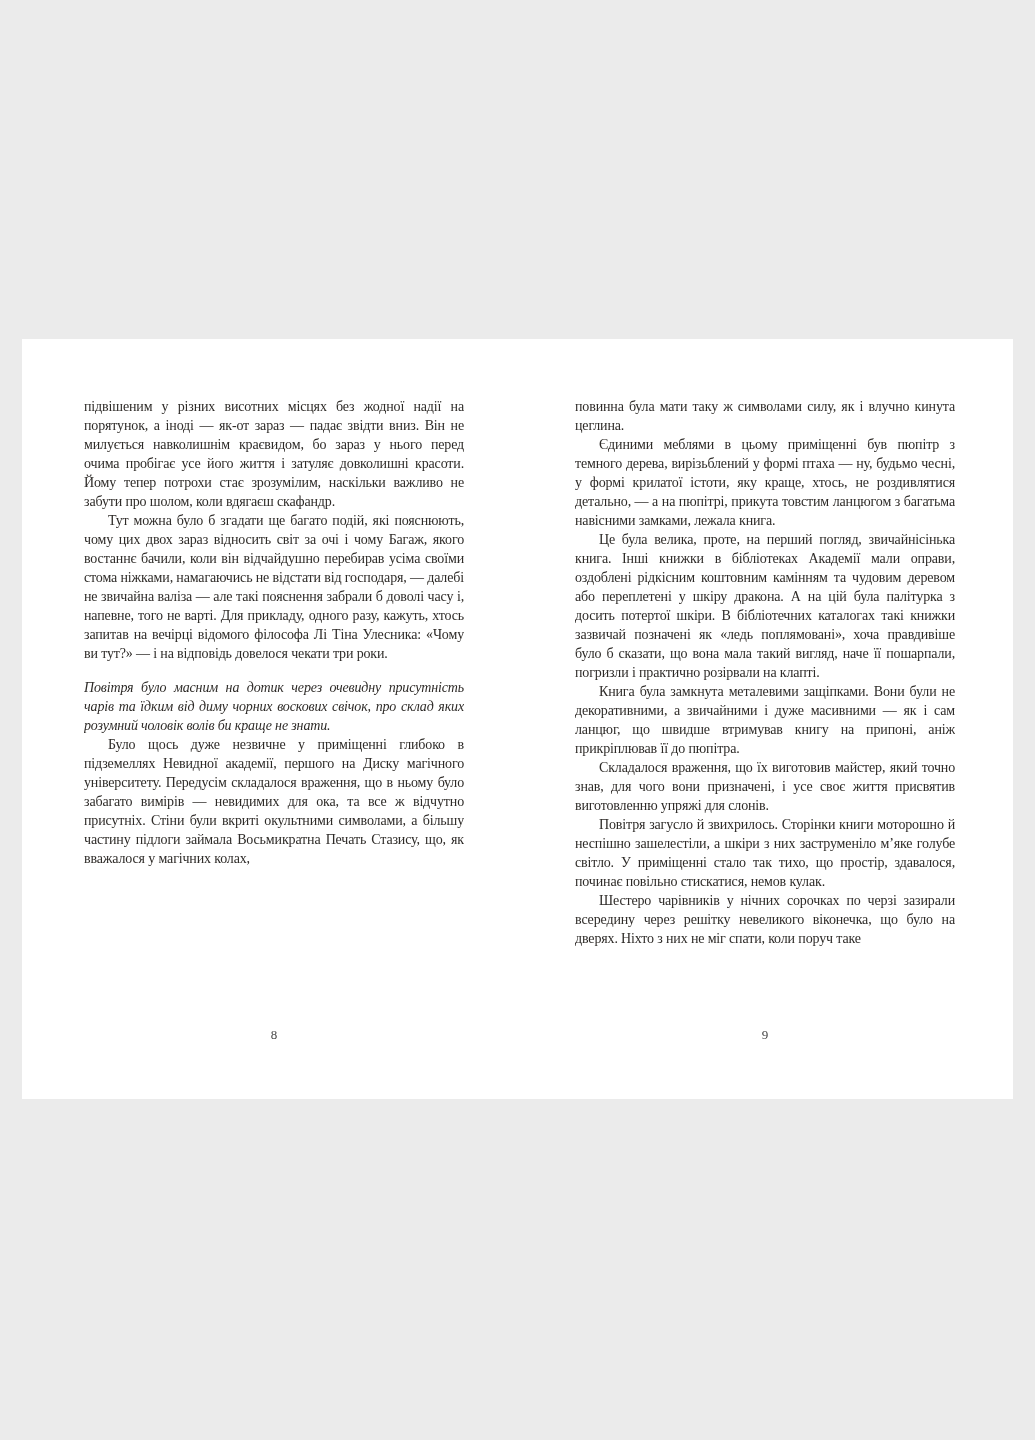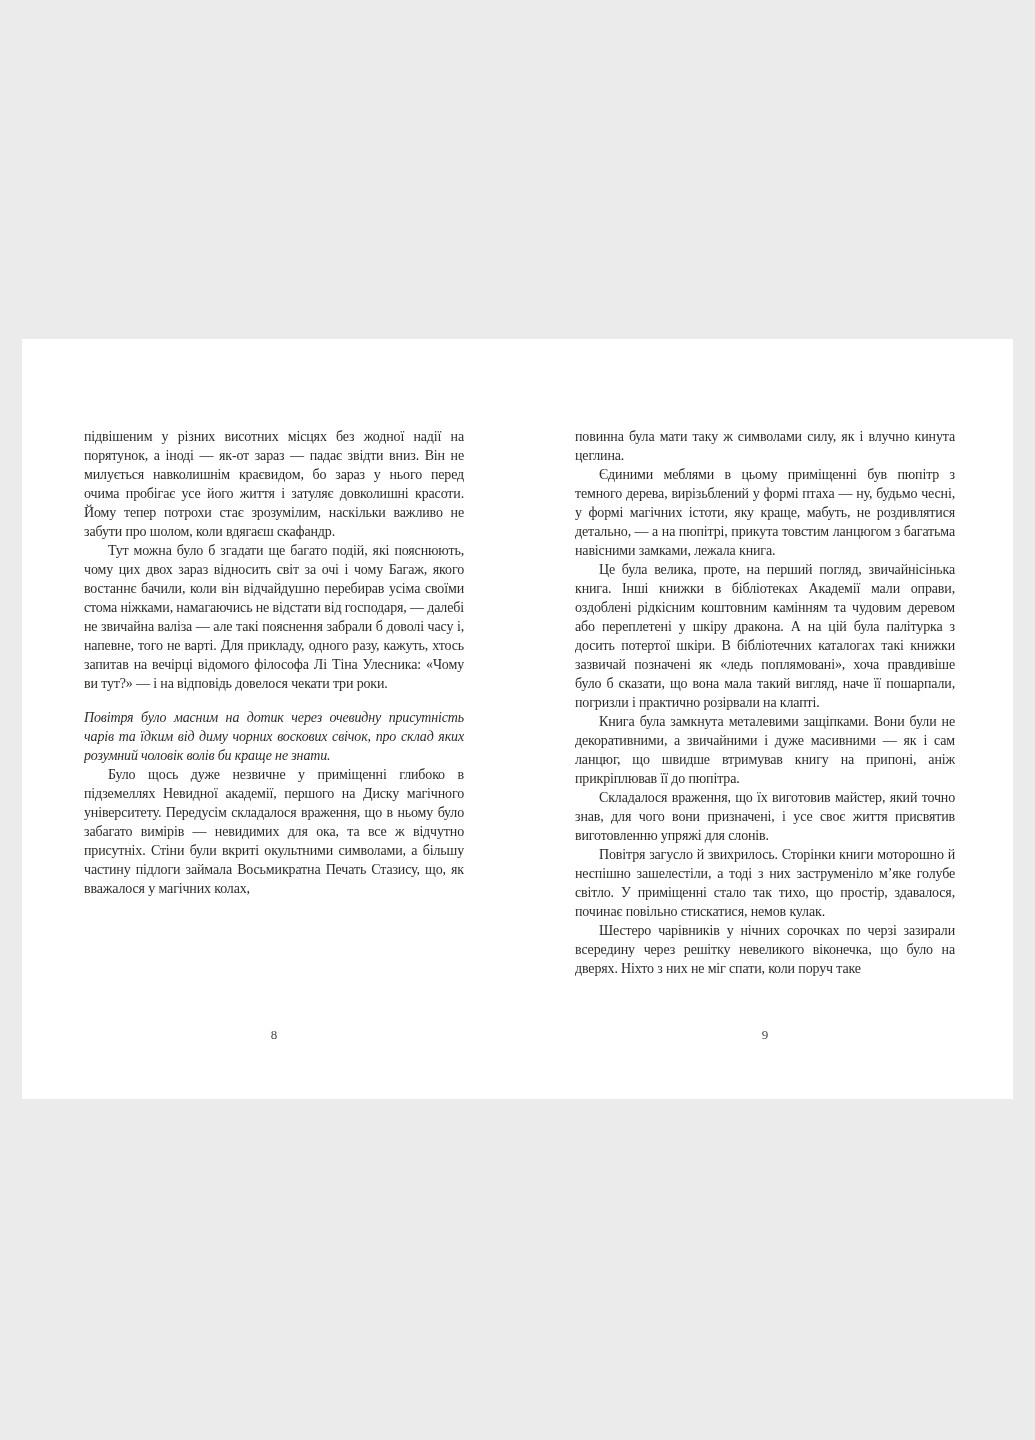--- a/index.html
+++ b/index.html
@@ -20,21 +20,21 @@
   .book-spread {
     position: absolute;
     left: 22px;
     top: 339px;
     width: 991px;
     height: 760px;
     background: var(--paper, #ffffff);
   }
   .text-column {
     position: absolute;
-    top: 88px;
+    top: 58px;
     width: 380px;
     height: 612px;
     overflow: hidden;
   }
   .text-column.left  { left: 62px; }
   .text-column.right { left: 553px; }
   .para {
     margin: 0;
     font-size: 14px;
     line-height: 19px;
@@ -68,23 +68,23 @@
     <section class="text-column left">
       <p class="para">підвішеним у різних висотних місцях без жодної надії на порятунок, а іноді — як-от зараз — падає звідти вниз. Він не милується навколишнім краєвидом, бо зараз у нього перед очима пробігає усе його життя і затуляє довколишні красоти. Йому тепер потрохи стає зрозумілим, наскільки важливо не забути про шолом, коли вдягаєш скафандр.</p>
       <p class="para indent">Тут можна було б згадати ще багато подій, які пояснюють, чому цих двох зараз відносить світ за очі і чому Багаж, якого востаннє бачили, коли він відчайдушно перебирав усіма своїми стома ніжками, намагаючись не відстати від господаря, — далебі не звичайна валіза — але такі пояснення забрали б доволі часу і, напевне, того не варті. Для прикладу, одного разу, кажуть, хтось запитав на вечірці відомого філософа Лі Тіна Улесника: «Чому ви тут?» — і на відповідь довелося чекати три роки.</p>
       <p class="para italic section-gap">Повітря було масним на дотик через очевидну присутність чарів та їдким від диму чорних воскових свічок, про склад яких розумний чоловік волів би краще не знати.</p>
       <p class="para indent">Було щось дуже незвичне у приміщенні глибоко в підземеллях Невидної академії, першого на Диску магічного університету. Передусім складалося враження, що в ньому було забагато вимірів — невидимих для ока, та все ж відчутно присутніх. Стіни були вкриті окультними символами, а більшу частину підлоги займала Восьмикратна Печать Стазису, що, як вважалося у магічних колах,</p>
     </section>
     <div class="page-number left">8</div>
 
     <section class="text-column right">
       <p class="para">повинна була мати таку ж символами силу, як і влучно кинута цеглина.</p>
-      <p class="para indent">Єдиними меблями в цьому приміщенні був пюпітр з темного дерева, вирізьблений у формі птаха — ну, будьмо чесні, у формі магічних істоти, яку краще, мабуть, не роздивлятися детально, — а на пюпітрі, прикута товстим ланцюгом з багатьма навісними замками, лежала книга.</p>
+      <p class="para indent">Єдиними меблями в цьому приміщенні був пюпітр з темного дерева, вирізьблений у формі птаха — ну, будьмо чесні, у формі крилатої істоти, яку краще, хтось, не роздивлятися детально, — а на пюпітрі, прикута товстим ланцюгом з багатьма навісними замками, лежала книга.</p>
       <p class="para indent">Це була велика, проте, на перший погляд, звичайнісінька книга. Інші книжки в бібліотеках Академії мали оправи, оздоблені рідкісним коштовним камінням та чудовим деревом або переплетені у шкіру дракона. А на цій була палітурка з досить потертої шкіри. В бібліотечних каталогах такі книжки зазвичай позначені як «ледь поплямовані», хоча правдивіше було б сказати, що вона мала такий вигляд, наче її пошарпали, погризли і практично розірвали на клапті.</p>
       <p class="para indent">Книга була замкнута металевими защіпками. Вони були не декоративними, а звичайними і дуже масивними — як і сам ланцюг, що швидше втримував книгу на припоні, аніж прикріплював її до пюпітра.</p>
       <p class="para indent">Складалося враження, що їх виготовив майстер, який точно знав, для чого вони призначені, і усе своє життя присвятив виготовленню упряжі для слонів.</p>
-      <p class="para indent">Повітря загусло й звихрилось. Сторінки книги моторошно й неспішно зашелестіли, а тоді з них заструменіло м’яке голубе світло. У приміщенні стало так тихо, що простір, здавалося, починає повільно стискатися, немов кулак.</p>
+      <p class="para indent">Повітря загусло й звихрилось. Сторінки книги моторошно й неспішно зашелестіли, а шкіри з них заструменіло м’яке голубе світло. У приміщенні стало так тихо, що простір, здавалося, починає повільно стискатися, немов кулак.</p>
       <p class="para indent">Шестеро чарівників у нічних сорочках по черзі зазирали всередину через решітку невеликого віконечка, що було на дверях. Ніхто з них не міг спати, коли поруч таке</p>
     </section>
     <div class="page-number right">9</div>
 
   </div>
 </div>
 
 </body></html>

